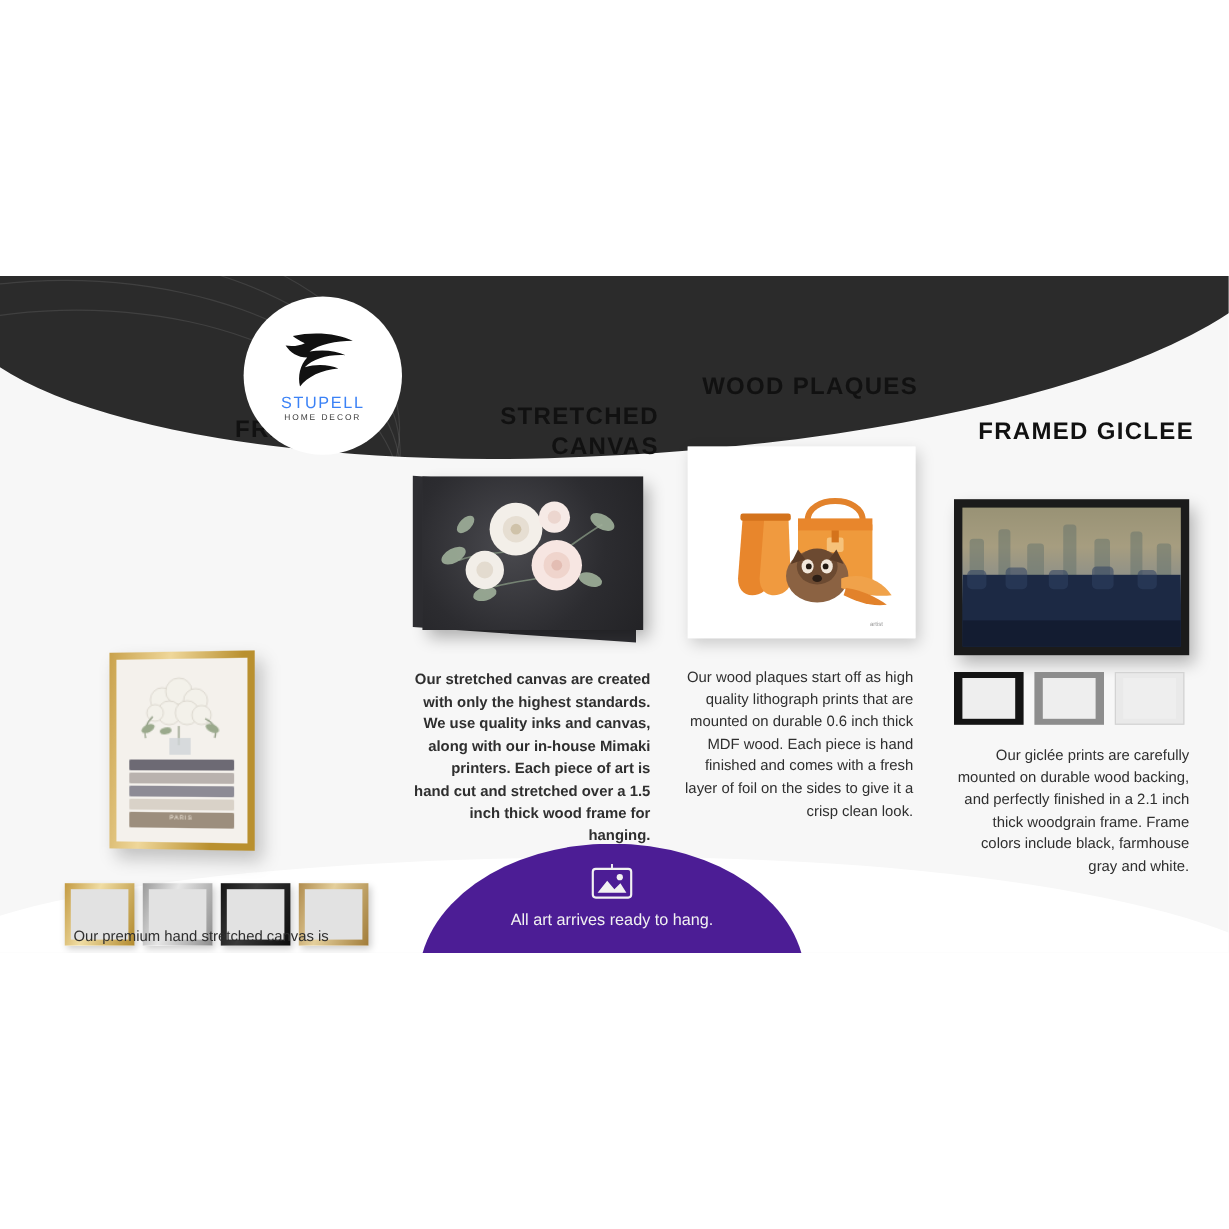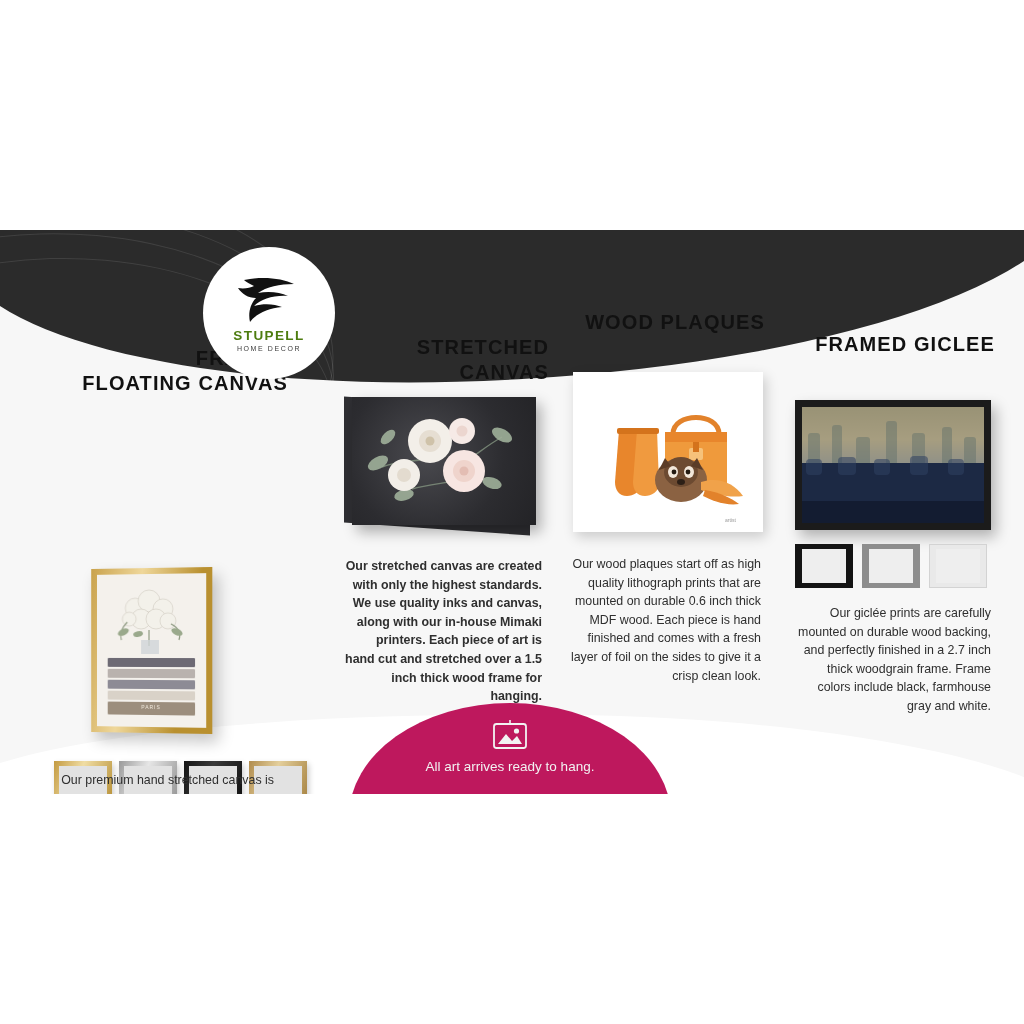--- a/index.html
+++ b/index.html
@@ -61,22 +61,22 @@
     display: flex; flex-direction: column;
     align-items: center; justify-content: center;
     z-index: 6;
   }
   .logo-mark {
     width: 70px; height: 52px;
     position: relative;
     margin-bottom: 2px;
   }
   .logo-name {
-    font-size: 13.5px; font-weight: bold;
-    letter-spacing: 1.4px; color: #4d7c0f;
+    font-size: 13.5px; font-weight: normal;
+    letter-spacing: 1.4px; color: #3b82f6;
   }
   .logo-sub {
     font-size: 7px; letter-spacing: 1.6px; color: #3b3b3b;
     margin-top: 2px;
   }
 
   
   .col { position: absolute; z-index: 4; text-align: right; }
   .col h2 {
     font-size: 20px;
@@ -88,21 +88,21 @@
   }
   .col p {
     font-size: 12.4px;
     line-height: 1.5;
     color: #2f2f2f;
   }
 
   .col1 { left: 38px; top: 116px; width: 250px; }
   .col2 { left: 328px; top: 105px; width: 205px; margin-left: 16px; }
   .col3 { left: 565px; top: 80px;  width: 200px; }
-  .col4 { left: 795px; top: 102px; width: 200px; }
+  .col4 { left: 795px; top: 118px; width: 200px; }
 
   
   .art-wrap { position: relative; }
 
   
   .ff-frame {
     position: absolute; left: 52px; top: 172px;
     width: 122px; height: 165px;
     background: linear-gradient(100deg,#c9a24c,#efd79a 35%,#b9902f 75%);
     padding: 6px;
@@ -196,21 +196,21 @@
   .fgsw .mat  { position: absolute; left: 7px; top: 5px; right: 7px; bottom: 5px; background: #eeeeee; }
   .fgsw-black  .edge { background: #141414; }
   .fgsw-gray   .edge { background: #8d8d8d; }
   .fgsw-white  .edge { background: #e9e9e9; border: 1px solid #d3d3d3; }
 
   
   .ribbon {
     position: absolute;
     left: 349px; top: 473px;
     width: 322px; height: 120px;
-    background: #be185d;
+    background: #4c1d95;
     border-top-left-radius: 170px 120px;
     border-top-right-radius: 170px 120px;
     z-index: 7;
     display: flex; flex-direction: column;
     align-items: center; justify-content: flex-start;
     padding-top: 17px;
   }
   .ribbon .txt {
     color: #f2f2f2; font-size: 13.5px; margin-top: 9px;
   }
@@ -236,21 +236,20 @@
           <path d="M10 6 C28 2 48 4 60 10 C46 10 32 13 24 19 C34 17 46 18 54 22 C40 21 27 25 20 32 C30 29 41 30 48 33 C34 34 22 40 16 48 C14 40 16 30 22 24 C14 24 8 20 4 14 C10 15 16 14 20 12 C16 10 12 8 10 6 Z" fill="#111111"></path>
         </svg>
       </div>
       <div class="logo-name">STUPELL</div>
       <div class="logo-sub">HOME DECOR</div>
     </div>
 
     <div class="col col1">
       <h2>
         <span>FRAMED</span><br>
-        <span>FLOATING CANVAS</span>
       </h2>
 
       <div class="art-wrap">
         <div class="ff-frame">
           <div class="ff-inner">
             <svg class="bouquet" viewBox="0 0 80 72">
               <g fill="#f3f1ea" stroke="#cfcabf" stroke-width="0.6">
                 <circle cx="24" cy="20" r="10"></circle>
                   <circle cx="38" cy="13" r="11"></circle>
                 <circle cx="52" cy="21" r="10"></circle>
@@ -416,21 +415,21 @@
         <div class="fgsw fgsw-gray">
             <div class="edge"></div>
             <div class="mat"></div>
           </div>
         <div class="fgsw fgsw-white">
             <div class="edge"></div>
             <div class="mat"></div>
           </div>
       </div>
 
-      <p style="position:absolute; left:0px; top:272px; width:196px;">Our giclée prints are carefully mounted on durable wood backing, and perfectly finished in a 2.7 inch thick woodgrain frame. Frame colors include black, farmhouse gray and white.</p>
+      <p style="position:absolute; left:0px; top:272px; width:196px;">Our giclée prints are carefully mounted on durable wood backing, and perfectly finished in a 2.1 inch thick woodgrain frame. Frame colors include black, farmhouse gray and white.</p>
     </div>
 
     <div class="light-wave-bottom"></div>
 
     <div class="ribbon">
       <svg width="38" height="30" viewBox="0 0 38 30">
         <rect x="3" y="4" width="32" height="24" rx="2.5" fill="none" stroke="#f2f2f2" stroke-width="1.8"></rect>
         <path d="M7 24 L15 14 L21 21 L26 16 L31 24 Z" fill="#f2f2f2"></path>
         <circle cx="25.5" cy="11" r="2.6" fill="#f2f2f2"></circle>
         <path d="M19 4 L19 0" stroke="#f2f2f2" stroke-width="1.6"></path>

